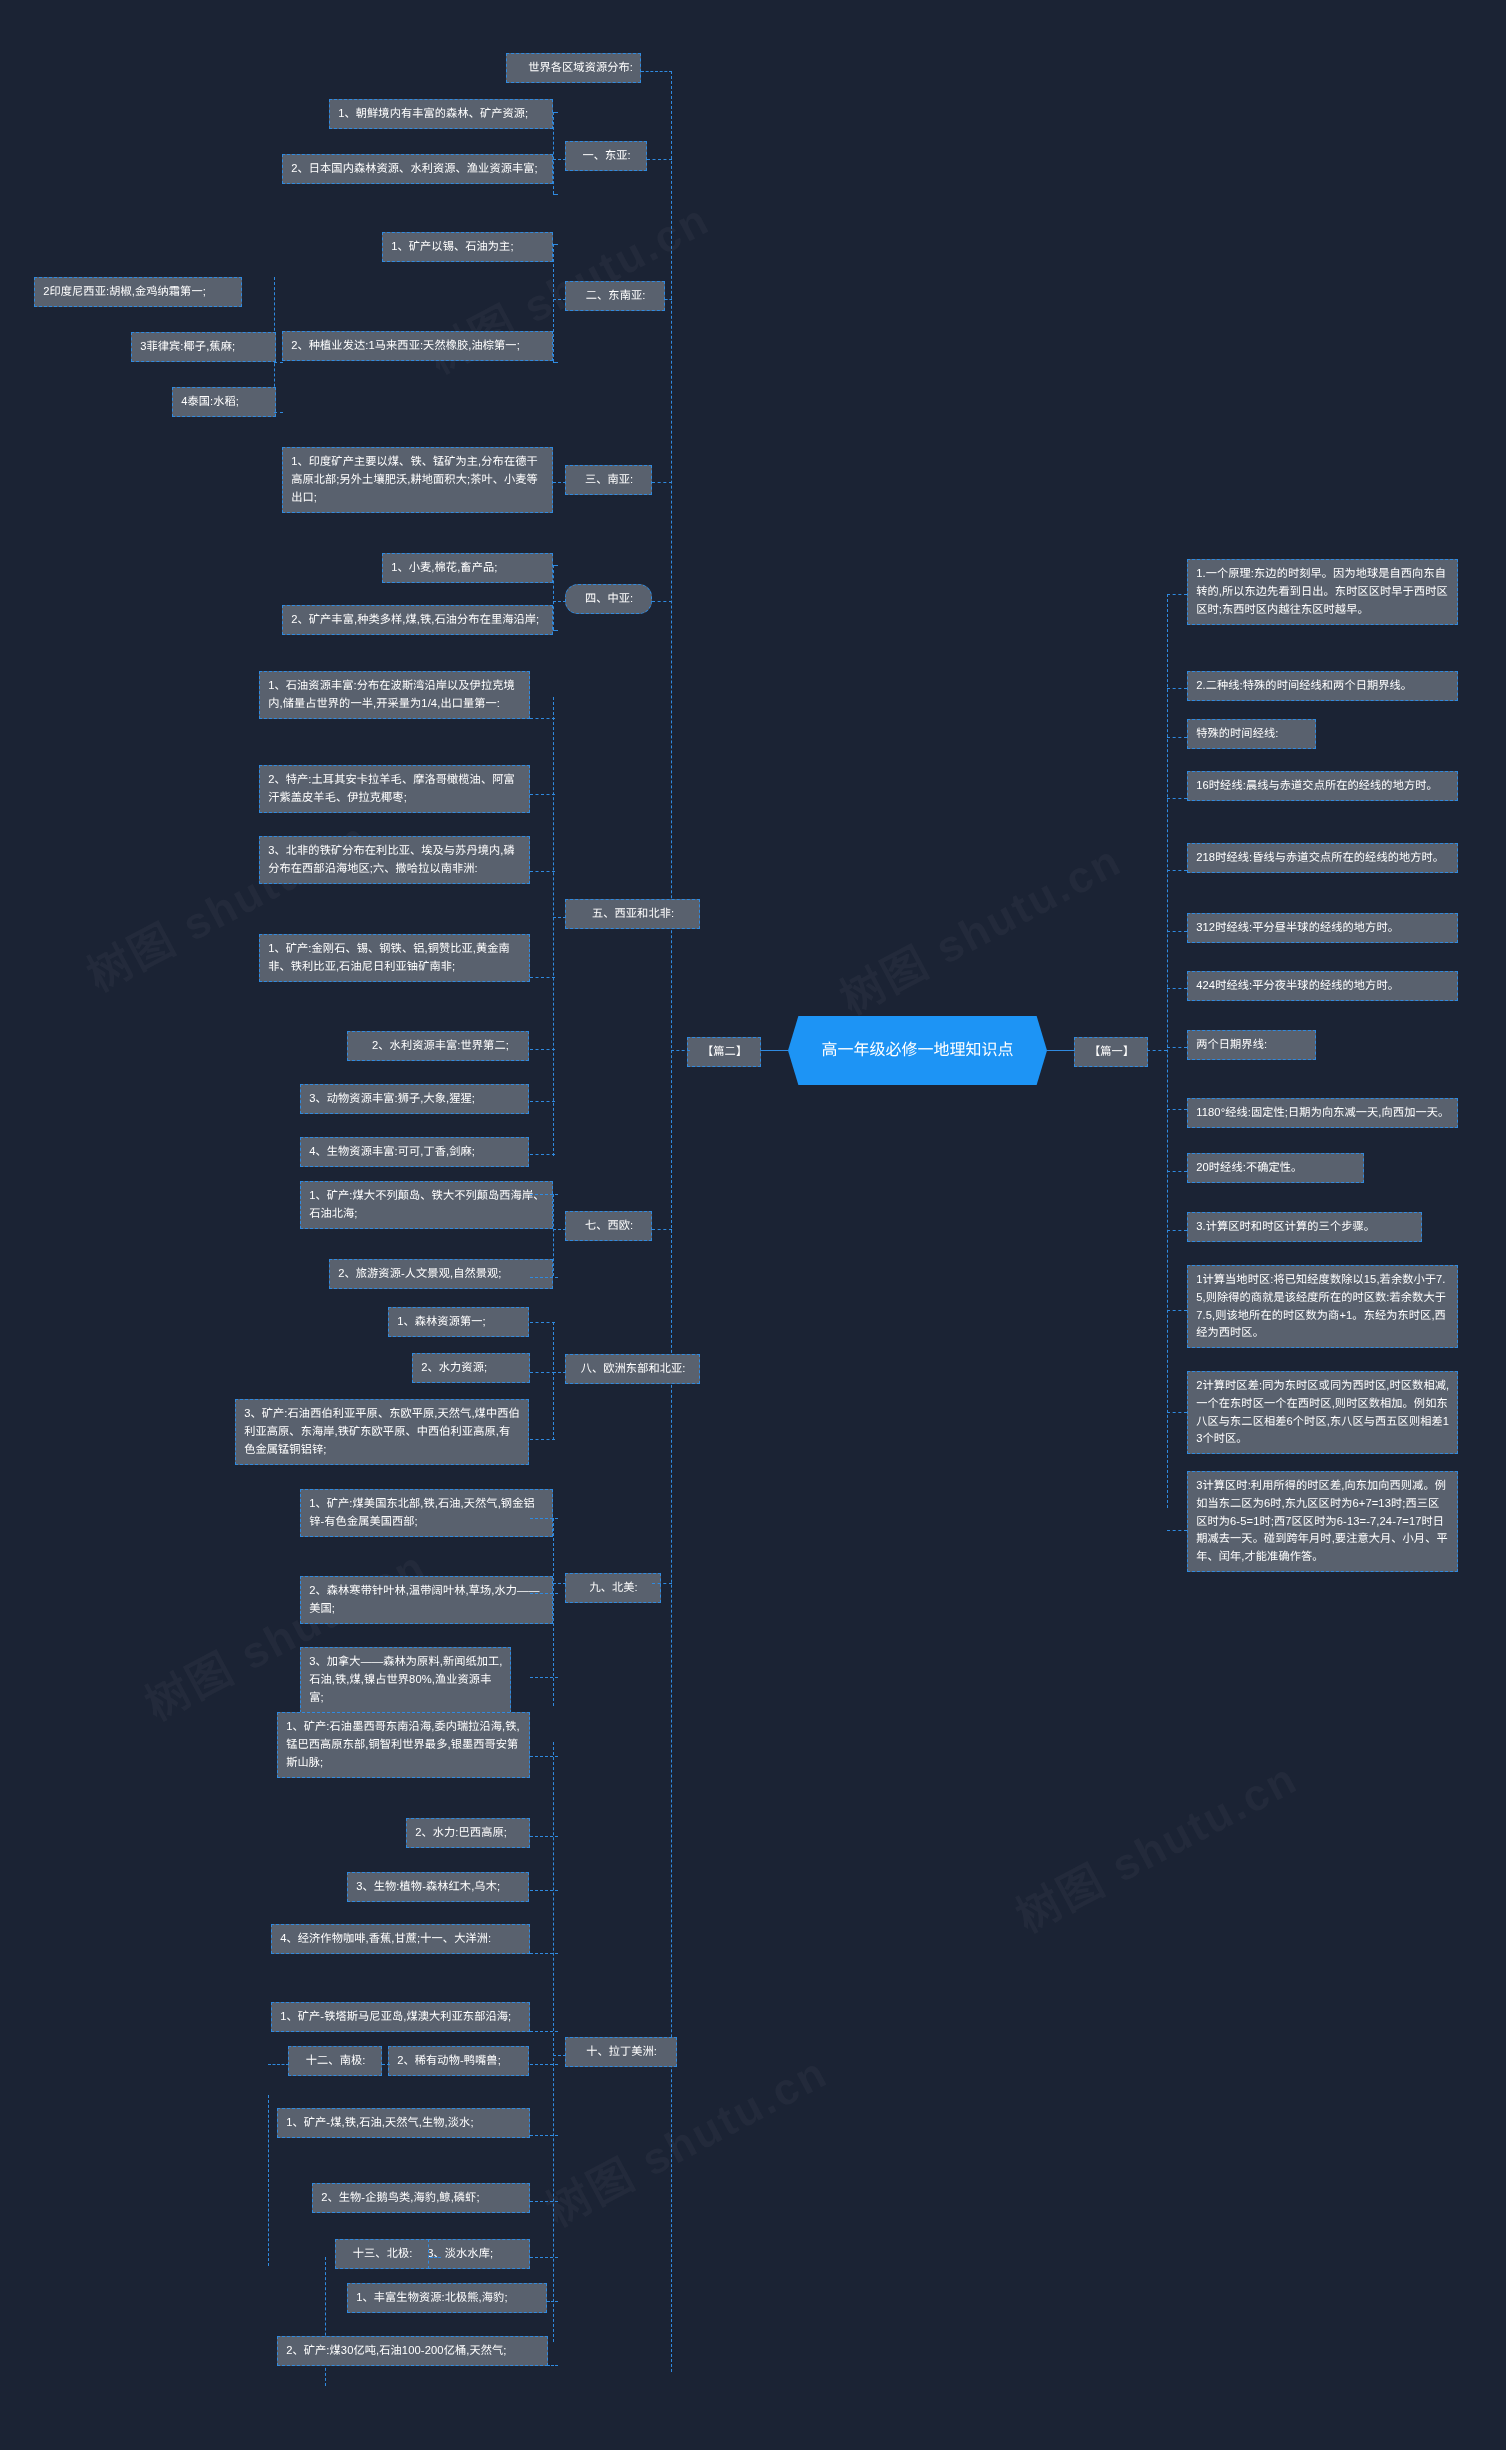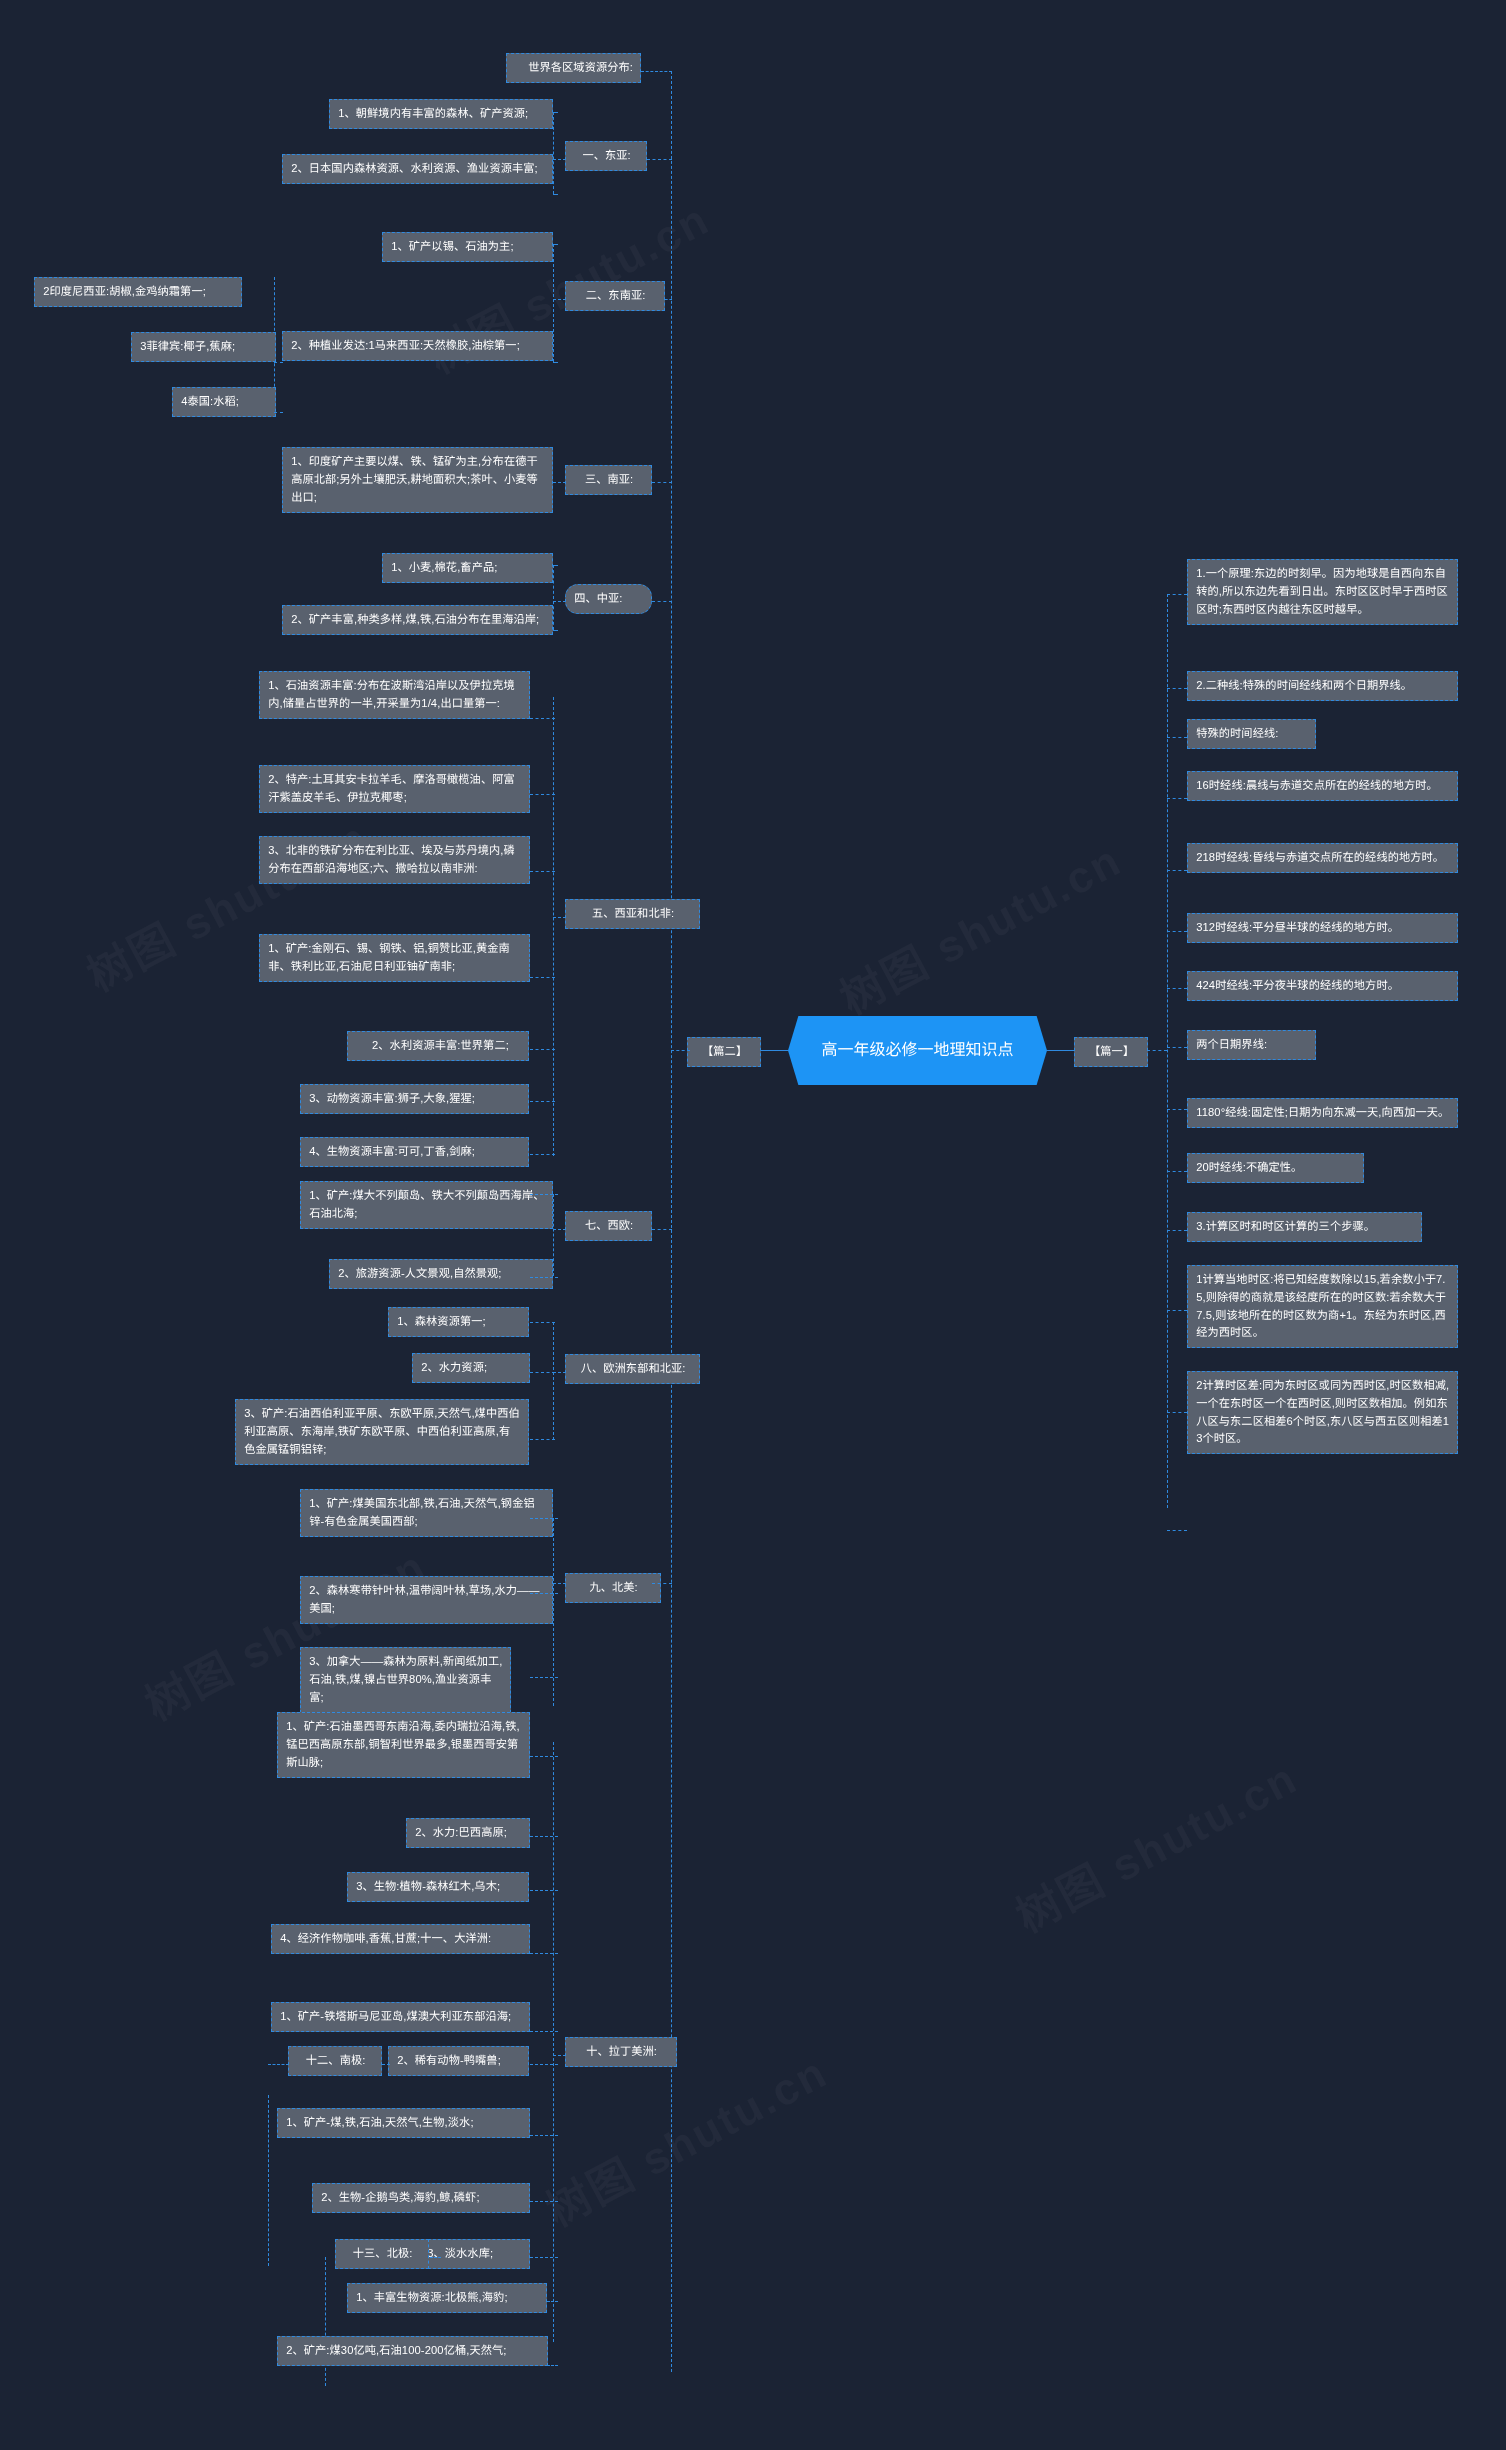--- a/index.html
+++ b/index.html
@@ -126,20 +126,21 @@
 
   <div class="node" style="left:1187px;top:1212px;width:235px;"><span>3.计算区时和时区计算的三个步骤。</span></div>
   <div class="ln lnh" style="left:1167px;top:1230px;width:20px;"></div>
 
   <div class="node" style="left:1187px;top:1265px;width:271px;"><span>1计算当地时区:将已知经度数除以15,若余数小于7.5,则除得的商就是该经度所在的时区数:若余数大于7.5,则该地所在的时区数为商+1。东经为东时区,西经为西时区。</span></div>
   <div class="ln lnh" style="left:1167px;top:1310px;width:20px;"></div>
 
   <div class="node" style="left:1187px;top:1371px;width:271px;"><span>2计算时区差:同为东时区或同为西时区,时区数相减,一个在东时区一个在西时区,则时区数相加。例如东八区与东二区相差6个时区,东八区与西五区则相差13个时区。</span></div>
   <div class="ln lnh" style="left:1167px;top:1412px;width:20px;"></div>
 
+  <div class="node" style="left:1187px;top:1471px;width:271px;"><span>3计算区时:利用所得的时区差,向东加向西则减。例如当东二区为6时,东九区区时为6+7=13时;西三区区时为6-5=1时;西7区区时为6-13=-7,24-7=17时日期减去一天。碰到跨年月时,要注意大月、小月、平年、闰年,才能准确作答。</span></div>
   <div class="ln lnh" style="left:1167px;top:1530px;width:20px;"></div>
 
   <div class="node" style="left:506px;top:53px;width:135px;text-align:right;"><span>世界各区域资源分布:</span></div>
 
   <div class="ln lnv" style="left:671px;top:71px;height:2301px;"></div>
   <div class="ln lnh" style="left:641px;top:71px;width:31px;"></div>
 
   <div class="node" style="left:565px;top:141px;width:82px;text-align:center;"><span>一、东亚:</span></div>
   <div class="ln lnh" style="left:647px;top:159px;width:25px;"></div>
   <div class="ln lnv" style="left:553px;top:112px;height:82px;"></div>
@@ -169,21 +170,21 @@
   <div class="node" style="left:131px;top:332px;width:145px;"><span>3菲律宾:椰子,蕉麻;</span></div>
   <div class="node" style="left:172px;top:387px;width:104px;"><span>4泰国:水稻;</span></div>
   <div class="ln lnh" style="left:274px;top:412px;width:9.4px;"></div>
 
   <div class="node" style="left:565px;top:465px;width:87px;text-align:center;"><span>三、南亚:</span></div>
   <div class="ln lnh" style="left:652px;top:482px;width:20px;"></div>
 
   <div class="node" style="left:282px;top:447px;width:271px;"><span>1、印度矿产主要以煤、铁、锰矿为主,分布在德干高原北部;另外土壤肥沃,耕地面积大;茶叶、小麦等出口;</span></div>
   <div class="ln lnh" style="left:553px;top:482px;width:13px;"></div>
 
-  <div class="node" style="left:565px;top:584px;width:87px;border-radius:13px;"><span>四、中亚:</span></div>
+  <div class="node" style="left:565px;top:584px;width:87px;text-align:center;border-radius:13px;"><span>四、中亚:</span></div>
   <div class="ln lnh" style="left:652px;top:601px;width:20px;"></div>
   <div class="ln lnv" style="left:553px;top:565px;height:65px;"></div>
   <div class="ln lnh" style="left:553px;top:601px;width:13px;"></div>
 
   <div class="node" style="left:382px;top:553px;width:171px;"><span>1、小麦,棉花,畜产品;</span></div>
   <div class="ln lnh" style="left:553px;top:565px;width:4.7px;"></div>
 
   <div class="node" style="left:282px;top:605px;width:271px;"><span>2、矿产丰富,种类多样,煤,铁,石油分布在里海沿岸;</span></div>
   <div class="ln lnh" style="left:553px;top:630px;width:4.7px;"></div>
 

